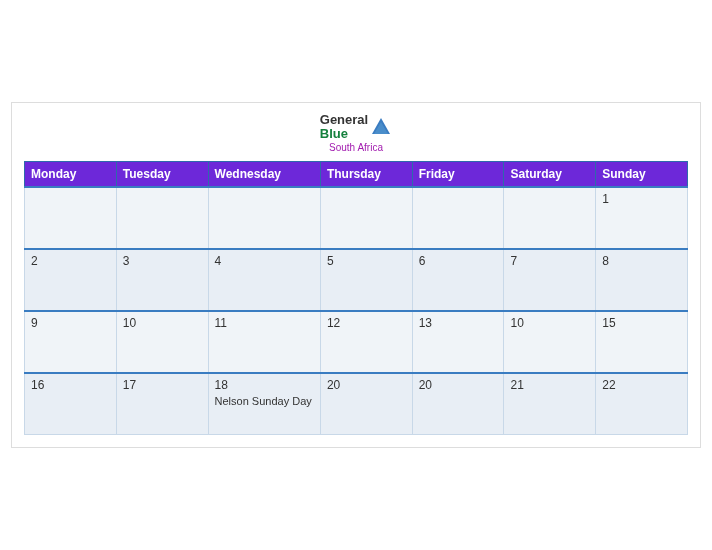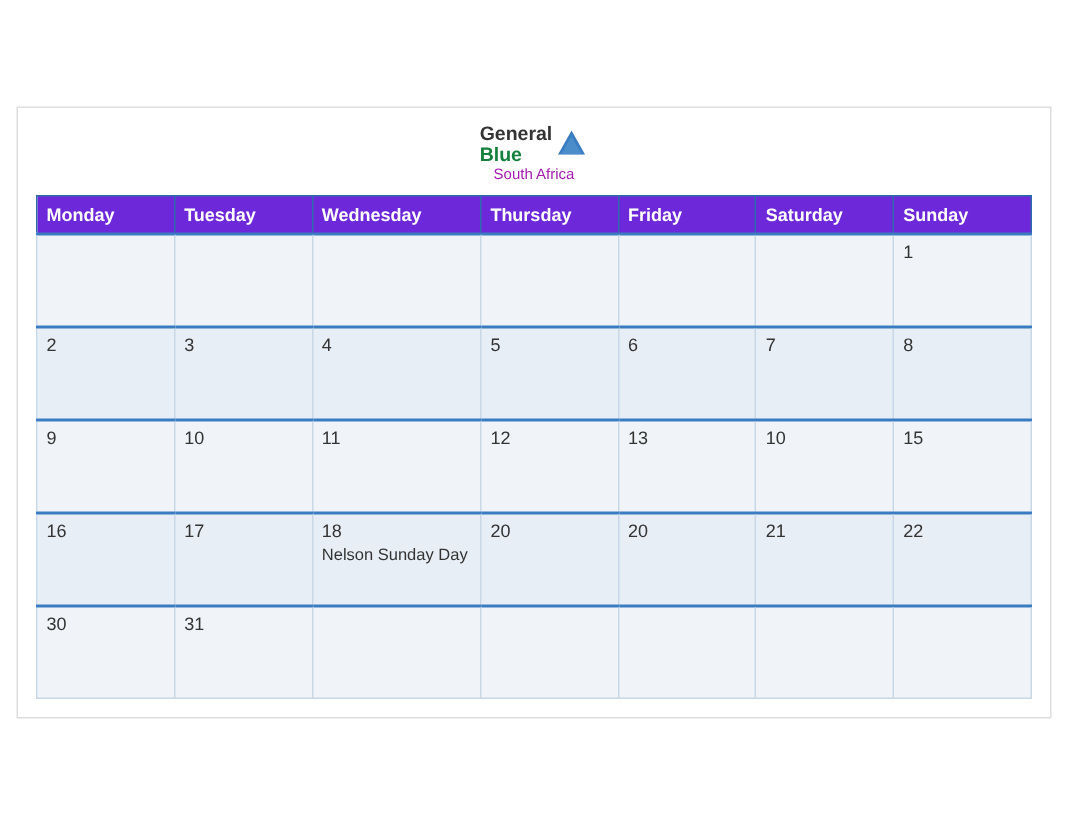--- a/index.html
+++ b/index.html
@@ -167,24 +167,15 @@
         </tr>
         <tr>
           <td><span class="day-number">16</span></td>
           <td><span class="day-number">17</span></td>
           <td><span class="day-number">18</span><div class="day-event">Nelson Sunday Day</div></td>
           <td><span class="day-number">20</span></td>
           <td><span class="day-number">20</span></td>
           <td><span class="day-number">21</span></td>
           <td><span class="day-number">22</span></td>
         </tr>
-        <tr class="last-row">
-          <td><span class="day-number">30</span></td>
-          <td><span class="day-number">31</span></td>
-          <td class="empty"></td>
-          <td class="empty"></td>
-          <td class="empty"></td>
-          <td class="empty"></td>
-          <td class="empty"></td>
-        </tr>
       </tbody>
   </table>
 </div>
 
 </body></html>

